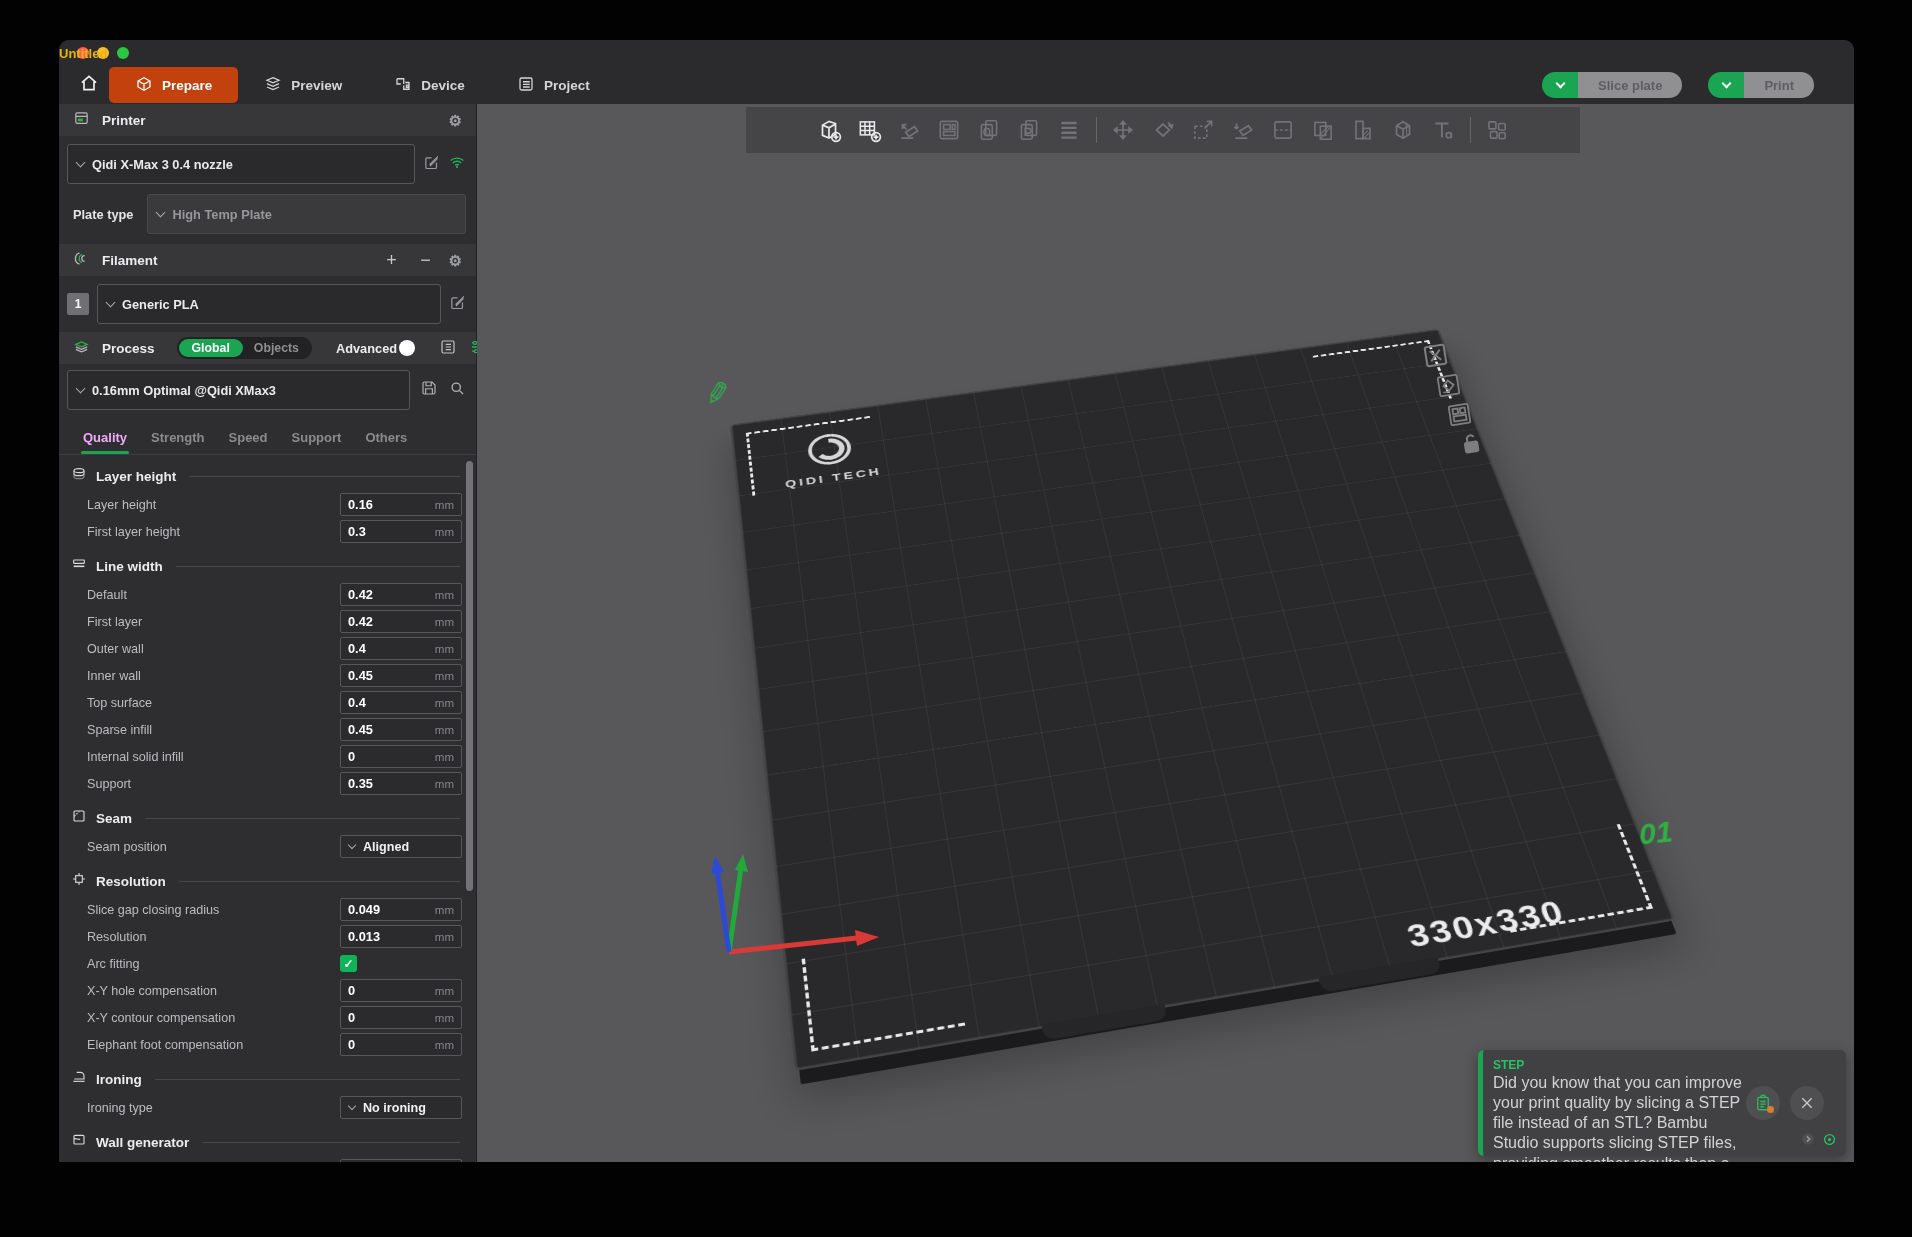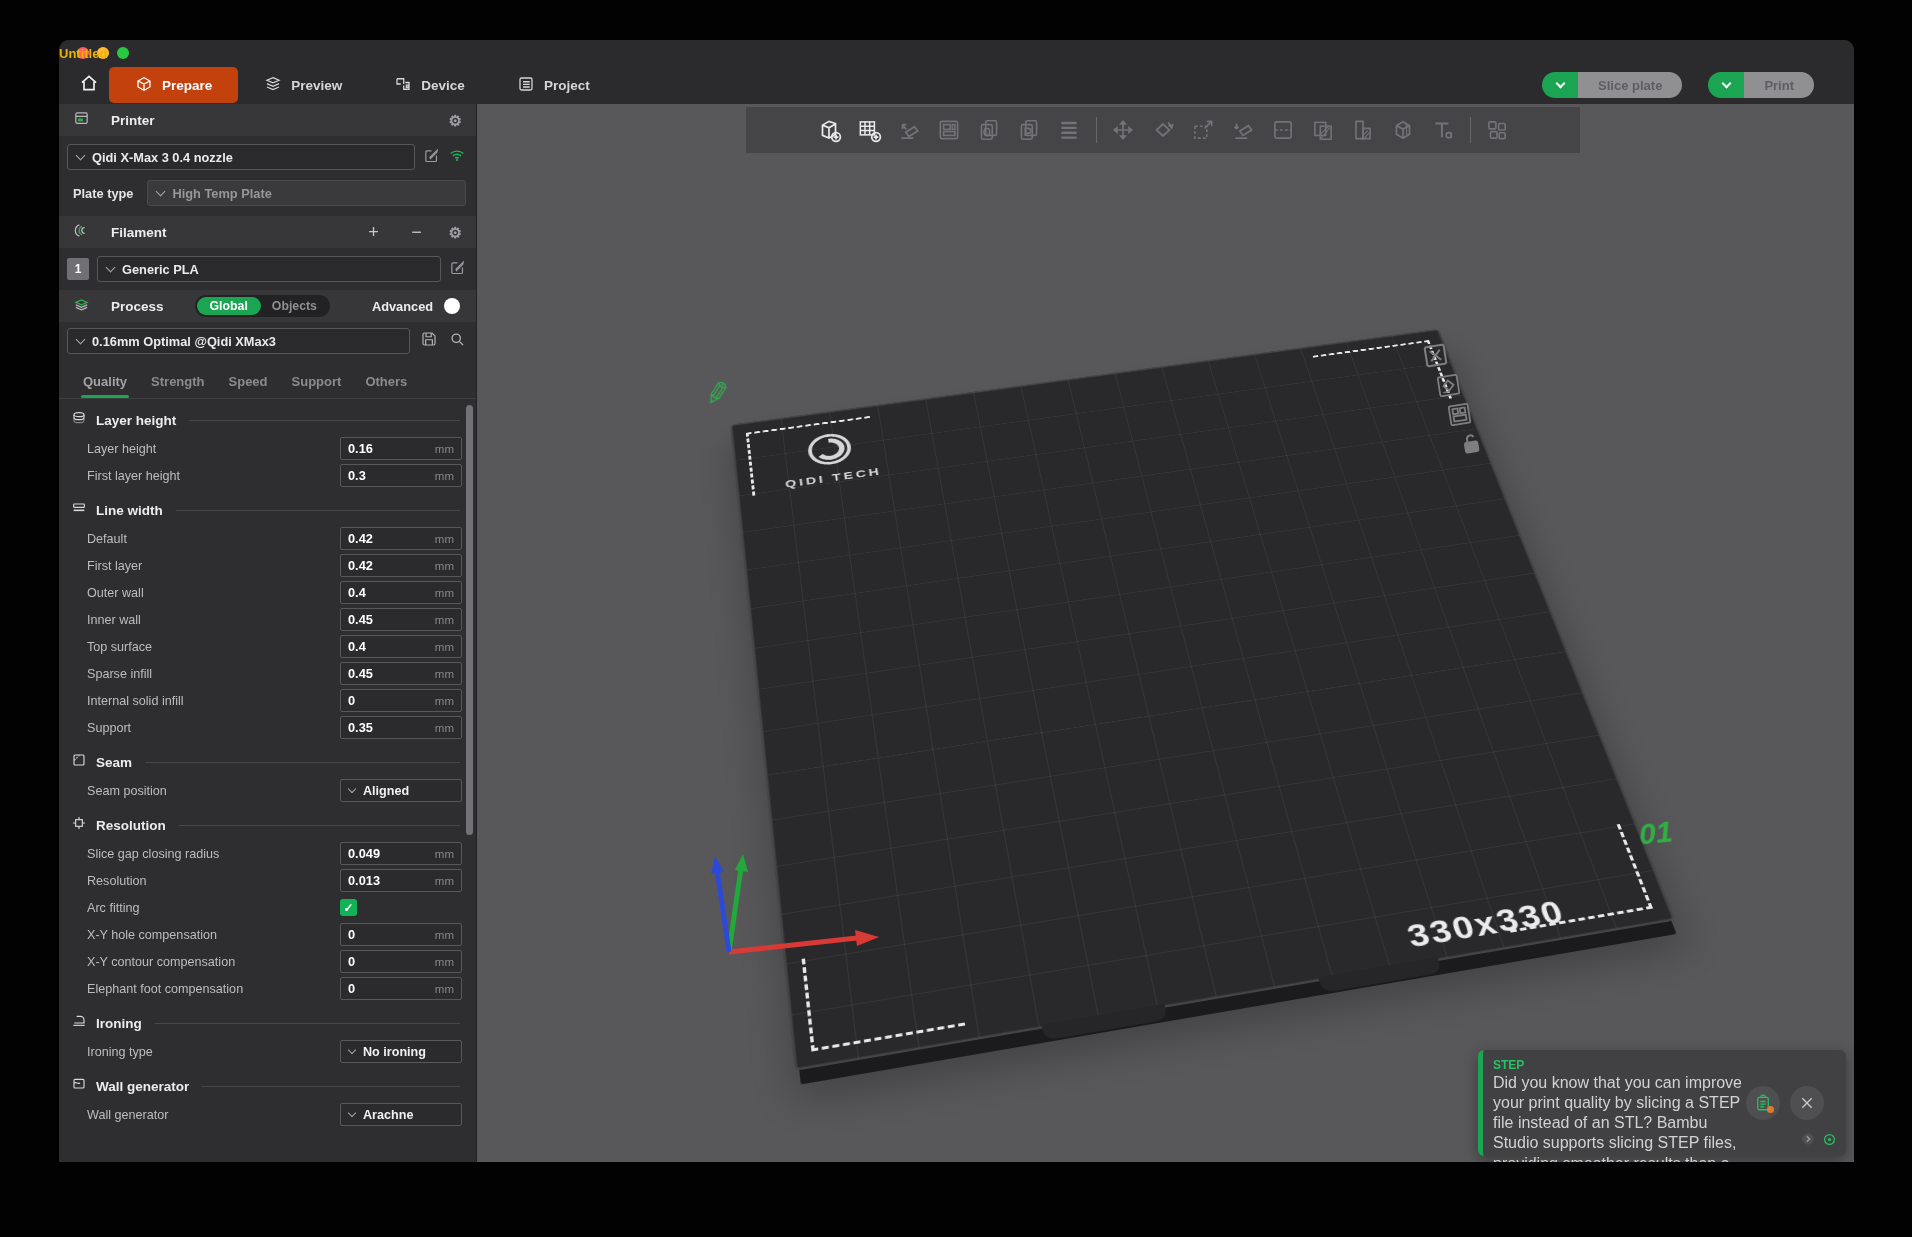--- a/index.html
+++ b/index.html
@@ -22,41 +22,41 @@
   .tabspacer { flex:1; }
   .split { height:26px; border-radius:13px; overflow:hidden; display:flex; margin-right:26px; }
   .split .dd { width:36px; background:#1ba552; display:grid; place-items:center; }
   .split .lbl { background:#909093; color:#5e5e62; padding:0 20px; display:flex; align-items:center; font-size:13px; font-weight:600; }
   .chev { width:7px; height:7px; border-right:2px solid #fff; border-bottom:2px solid #fff; transform:rotate(45deg); margin-top:-3px; }
 
   .mainrow { flex:1; display:flex; min-height:0; }
 
   
   .panel { width:418px; background:#2e2e30; border-right:1px solid #202022; display:flex; flex-direction:column; flex:0 0 auto; }
-  .sechdr { height:32px; background:#37373a; display:flex; align-items:center; gap:21px; padding:0 14px; color:#ececef; font-size:13.5px; font-weight:700; }
+  .sechdr { height:32px; background:#37373a; display:flex; align-items:center; gap:12px; padding:0 14px; color:#ececef; font-size:13.5px; font-weight:700; }
   .sechdr .sp { flex:1; }
   .gear { font-size:15px; color:#9fa0a3; line-height:1; }
   .pm { color:#c8c8ca; font-size:18px; font-weight:400; width:22px; text-align:center; }
   .comborow { display:flex; align-items:center; gap:8px; padding:8px 10px 8px 8px; }
-  .combo { flex:1; height:26px; border:1px solid #57575a; border-radius:3px; display:flex; align-items:center; gap:8px; padding:0 9px; color:#eaeaec; font-size:12.8px; font-weight:600; background:#2a2a2c; }
+  .combo { flex:1; height:40px; border:1px solid #57575a; border-radius:3px; display:flex; align-items:center; gap:8px; padding:0 9px; color:#eaeaec; font-size:12.8px; font-weight:600; background:#2a2a2c; }
   .combo .chev { border-color:#a9a9ac; border-width:1.5px; }
   .platetype { display:flex; align-items:center; padding:2px 10px 10px 14px; gap:14px; }
   .platetype .lab { color:#e4e4e6; font-size:12.8px; font-weight:700; }
   .platetype .combo { background:#3a3a3d; color:#97979a; font-weight:600; border-color:#4a4a4d; }
   .slotbadge { width:22px; height:22px; background:#707074; color:#fff; border-radius:2px; display:grid; place-items:center; font-size:12px; font-weight:700; }
   .scopepill { display:flex; background:#222224; border-radius:12px; padding:2px; margin-left:10px; }
   .scopepill .on { background:#1ba552; color:#fff; border-radius:10px; padding:2px 13px; font-size:12.3px; font-weight:700; }
   .scopepill .off { color:#8f8f92; padding:2px 11px; font-size:12.3px; font-weight:600; }
   .advlab { color:#ececef; font-size:12.8px; font-weight:700; margin-right:8px; }
   .tgl { width:37px; height:20px; border-radius:10px; background:#1ba552; position:relative; }
   .tgl::after { content:''; position:absolute; right:2px; top:2px; width:16px; height:16px; border-radius:50%; background:#fff; }
   .presetrow { display:flex; align-items:center; gap:10px; padding:6px 10px 8px 8px; }
   .ptabs { display:flex; align-items:flex-end; gap:0; padding:4px 10px 0 12px; border-bottom:1px solid #3e3e41; }
   .ptab { padding:8px 12px 9px; font-size:13px; color:#8b8b8e; font-weight:600; position:relative; }
-  .ptab.active { color:#a3a3a3; font-weight:700; }
+  .ptab.active { color:#f0abfc; font-weight:700; }
   .ptab.active::after { content:''; position:absolute; left:10px; right:10px; bottom:0; height:3px; border-radius:2px; background:#1ba552; }
 
   .params { flex:1; position:relative; overflow:hidden; background:#2e2e30; }
   .scrollthumb { position:absolute; right:3px; top:6px; width:7px; height:430px; border-radius:4px; background:#737377; }
   .group-h { display:flex; align-items:center; gap:9px; padding:11px 16px 5px 12px; }
   .group-h svg { color:#d9d9db; flex:0 0 auto; }
   .group-title { font-size:13.5px; font-weight:700; color:#ececef; white-space:nowrap; }
   .group-line { flex:1; height:1px; background:#47474a; margin-left:4px; }
   .prow { display:flex; align-items:center; height:27px; padding:0 14px 0 28px; }
   .plabel { flex:1; color:#bdbdc0; font-size:12.6px; }

